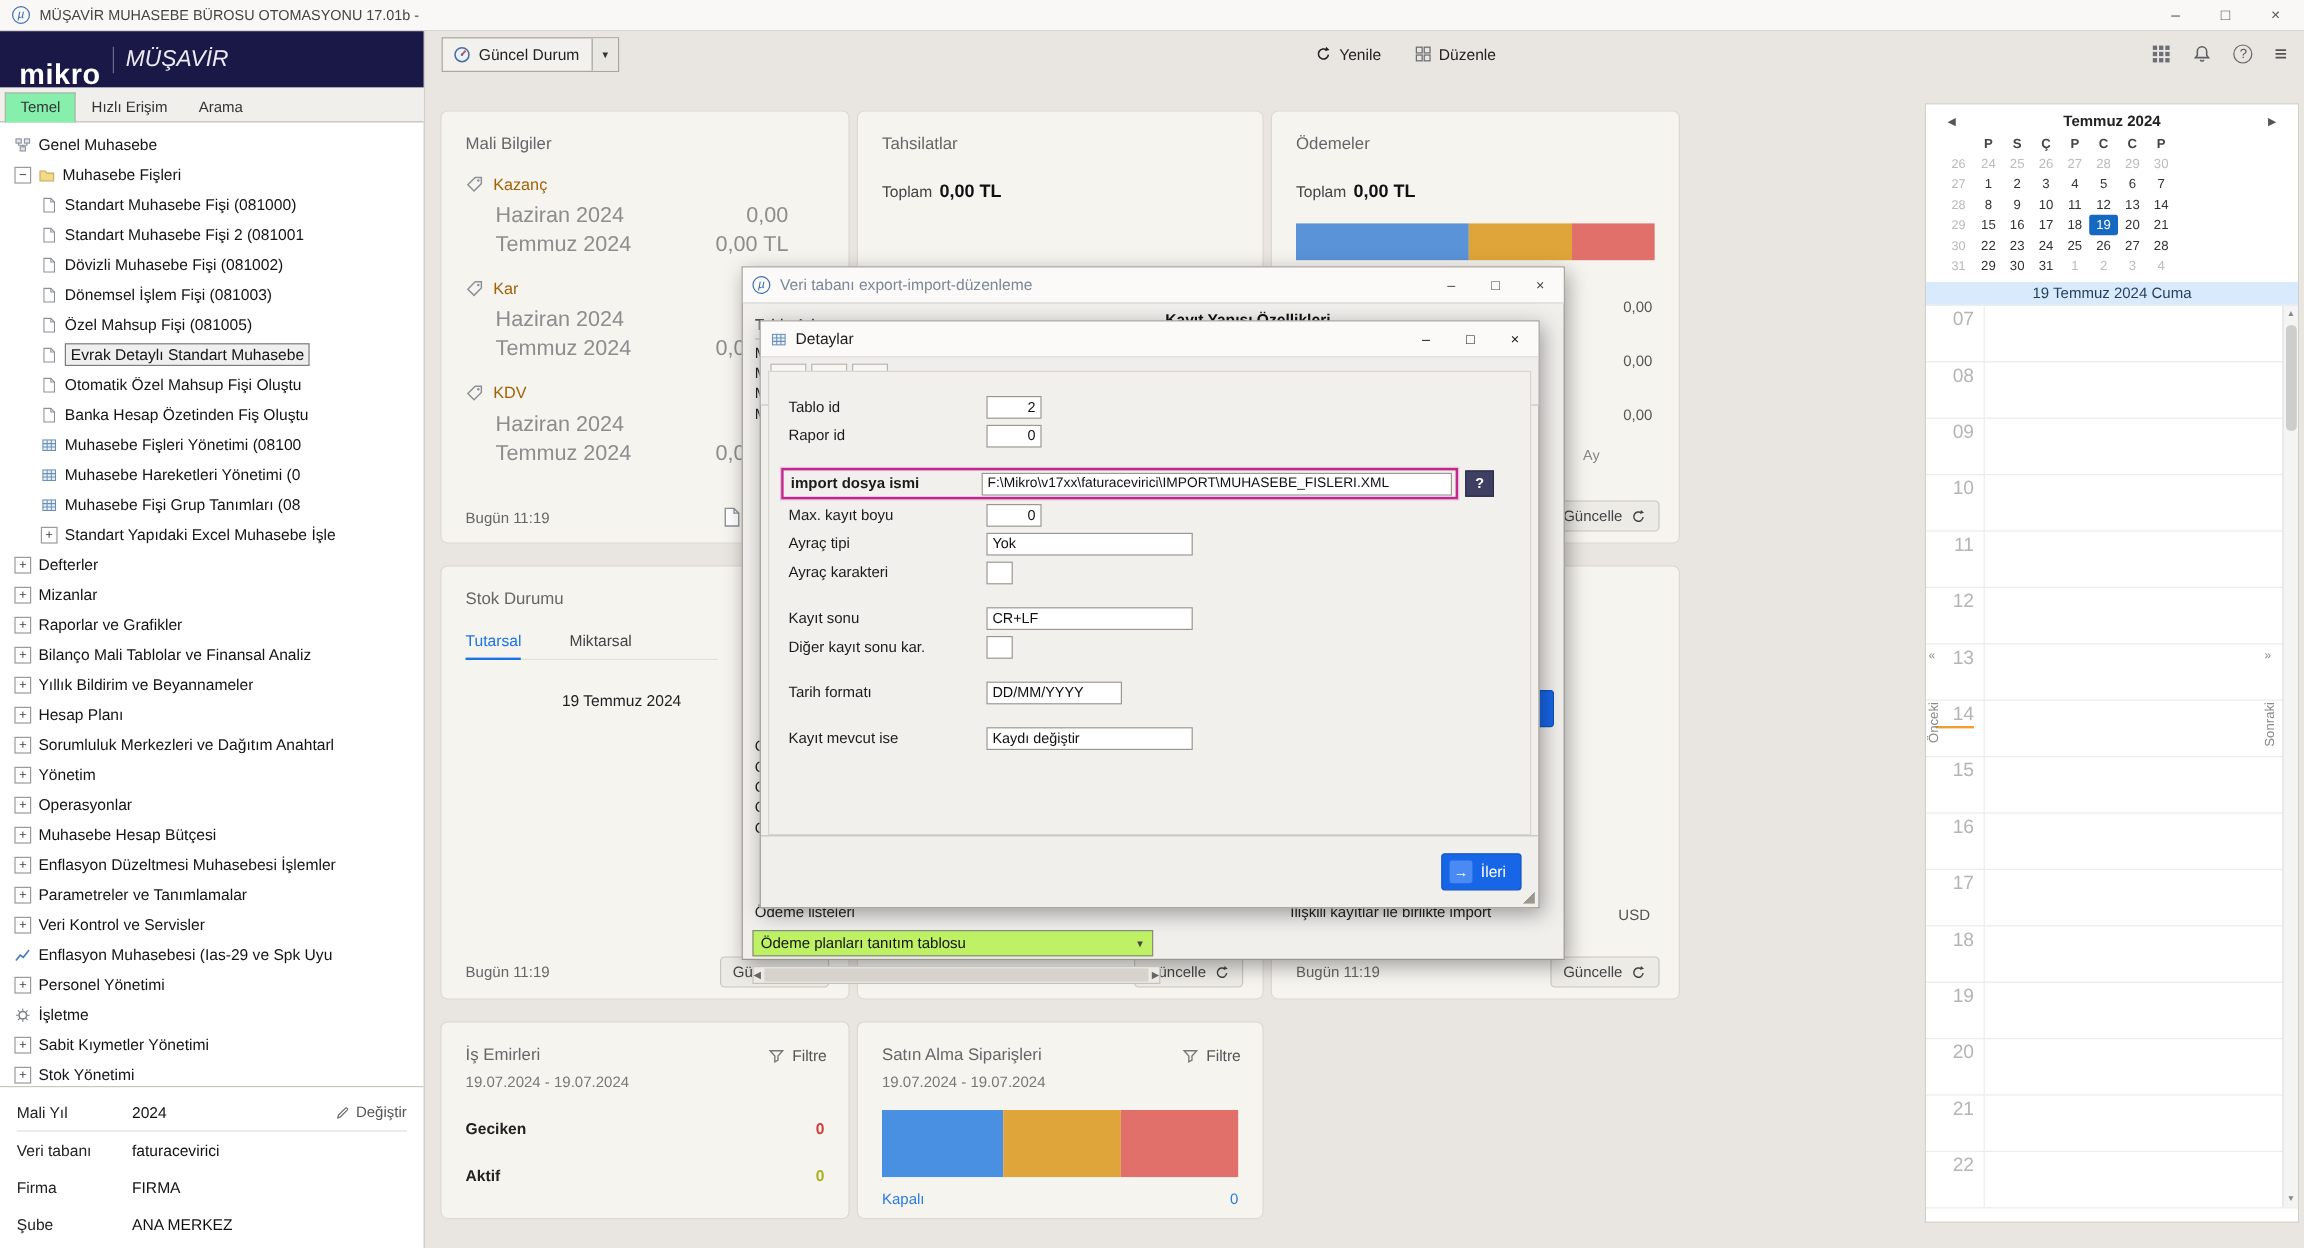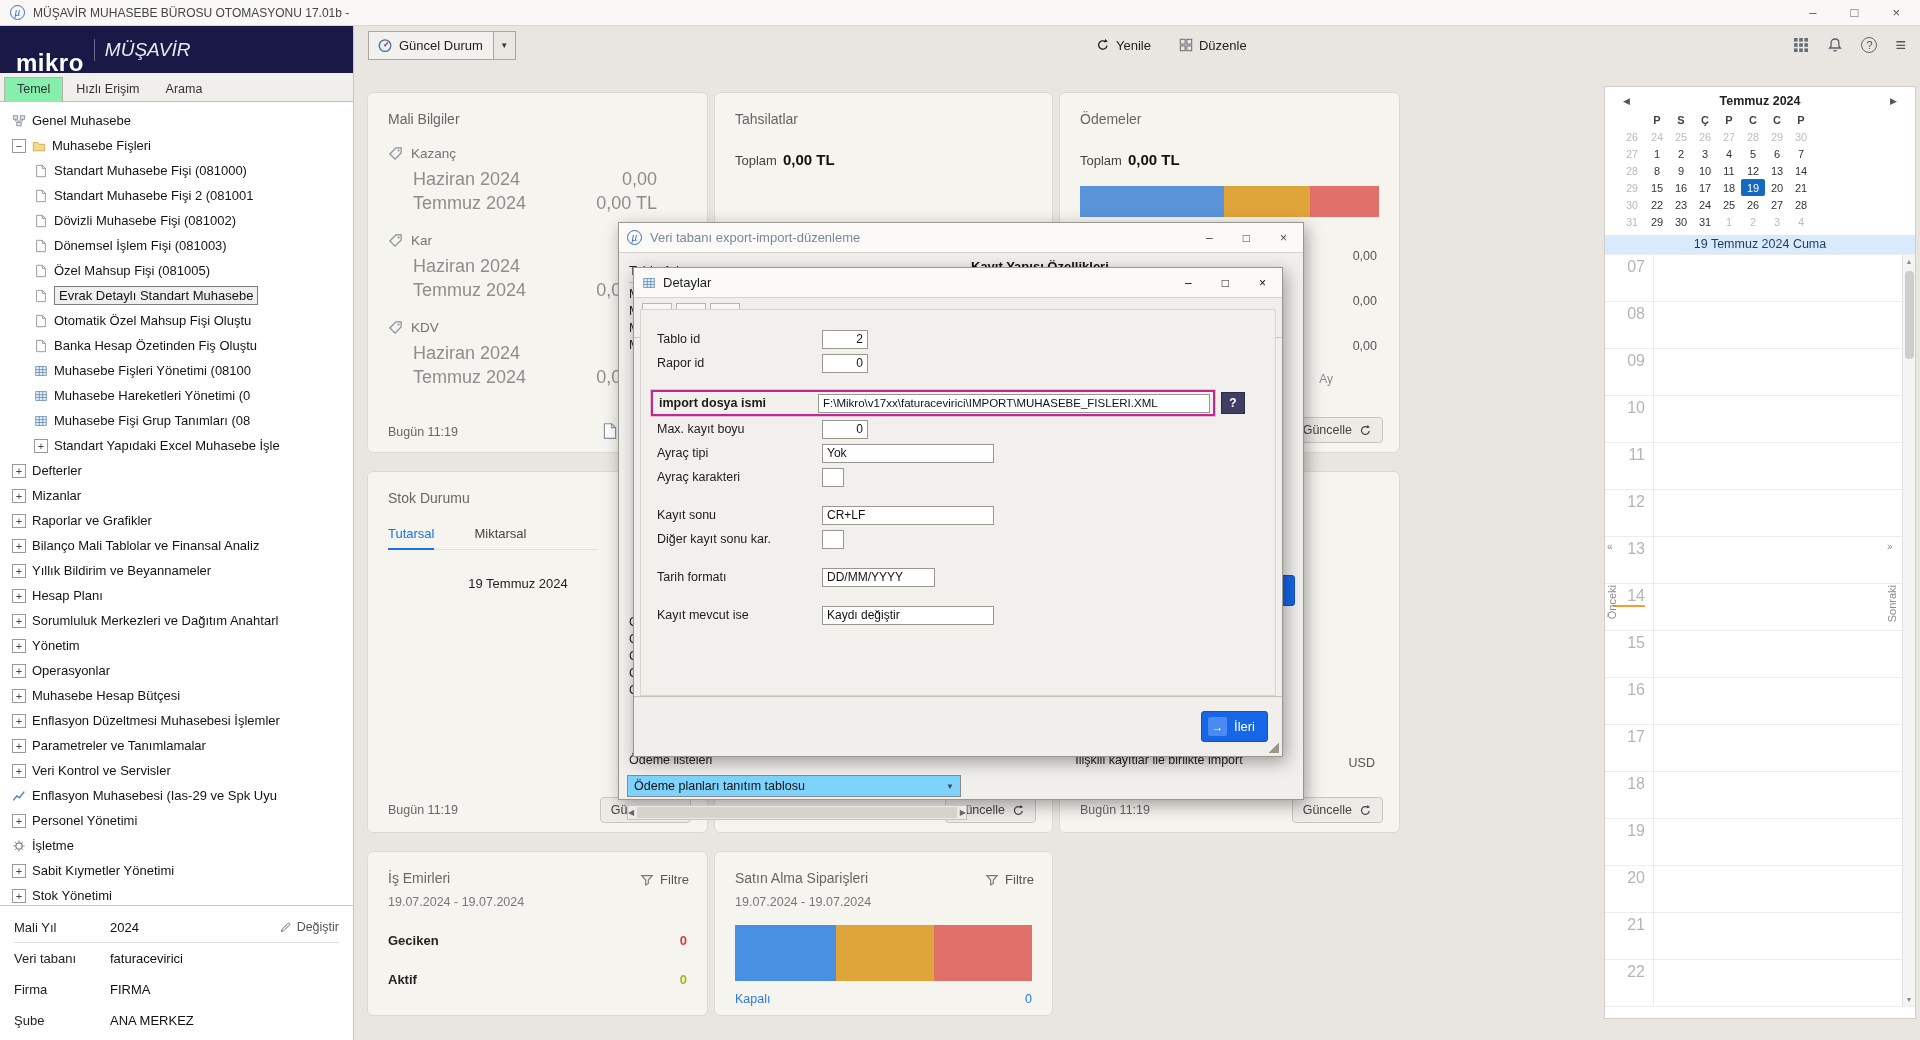--- a/index.html
+++ b/index.html
@@ -61,21 +61,21 @@
     display:flex; align-items:center; justify-content:center; }
   .menu-glyph { font-size:18px; line-height:1; }
 
   .content-row { flex:1; display:flex; }
   .dashboard { width:1248px; padding:28px 0 0 13px; position:relative; flex:none; }
   .grid { display:grid; grid-template-columns:341px 339px 341px; grid-template-rows:361px 362px 165px; gap:18px 6px; }
   .card { background:#f6f4ef; border:1px solid #dcd9d2; border-radius:6px; padding:18px 20px; position:relative; overflow:hidden; }
   .card-title { font-size:14px; color:#666; }
 
   .metric { margin-top:19px; }
-  .mhead { display:flex; gap:8px; align-items:center; font-size:13.5px; color:#737373; margin-bottom:8px; }
+  .mhead { display:flex; gap:8px; align-items:center; font-size:13.5px; color:#a16207; margin-bottom:8px; }
   .mrow { display:flex; justify-content:space-between; width:244px; margin-left:25px; font-size:18px; color:#8d8d8d; margin-top:3px; }
   .updated { position:absolute; left:20px; bottom:13px; font-size:12.5px; color:#666; }
   .xml-frag { position:absolute; bottom:12px; right:88px; }
 
   .total-row { margin-top:24px; font-size:13px; color:#444; }
   .total-row b { font-size:15px; color:#111; margin-left:6px; }
 
   .bar { display:flex; height:31px; margin-top:18px; overflow:hidden; }
   .bar.tall { height:56px; margin-top:16px; }
   .orows { margin-top:16px; }
@@ -135,21 +135,21 @@
   .d2 { left:633px; top:267px; width:650px; height:490px; z-index:50; }
   .dtitle { height:30px; background:#fbfaf9; border-bottom:1px solid #d5d2cc; display:flex; align-items:center; padding:0 8px; font-size:13px; }
   .d1 .dtitle { color:#7b8798; }
   .d2 .dtitle { color:#1c1c1c; }
   .dwin { margin-left:auto; display:flex; gap:30px; color:#444; font-size:12px; padding-right:8px; }
   .tablo-adi { position:absolute; left:10px; top:36px; width:332px; display:flex; justify-content:space-between;
     align-items:center; font-size:13px; color:#222; border-bottom:1px solid #c5c2bc; height:24px; }
   .kayit-header { position:absolute; left:352px; top:36px; font-weight:bold; font-size:13px; color:#101010; }
   .d1-list div { position:absolute; left:10px; font-size:12.5px; color:#222; height:17px; white-space:nowrap; }
   .d1-ileri { position:absolute; right:8px; top:352px; }
-  .d1-dd { position:absolute; left:8px; top:552px; width:334px; height:22px; background:#7dd3fc; border:1px solid #8a8a8a;
+  .d1-dd { position:absolute; left:8px; top:552px; width:334px; height:22px; background:#bef264; border:1px solid #8a8a8a;
     font-size:12.5px; display:flex; align-items:center; padding:0 2px 0 6px; color:#111; }
   .d1-dd .dda { margin-left:auto; font-size:8px; color:#444; padding:0 4px; }
   .d1-scroll { position:absolute; left:8px; top:582px; width:340px; height:15px; background:#eceae6; border:1px solid #c5c2bc;
     display:flex; align-items:center; font-size:8px; color:#666; }
   .d1-scroll .thumb { flex:1; height:11px; background:#d6d3cd; margin:0 3px; }
   .import-opt { position:absolute; left:402px; top:498px; width:276px; text-align:center; }
   .imp-ic { width:26px; height:26px; border-radius:50%; background:#3b74c9; color:#fff; font-size:13px;
     display:flex; align-items:center; justify-content:center; margin:0 auto 6px; }
   .imp-label { font-size:12.5px; color:#222; }
   .panel-x { position:absolute; right:24px; top:204px; color:#666; font-size:12px; }

